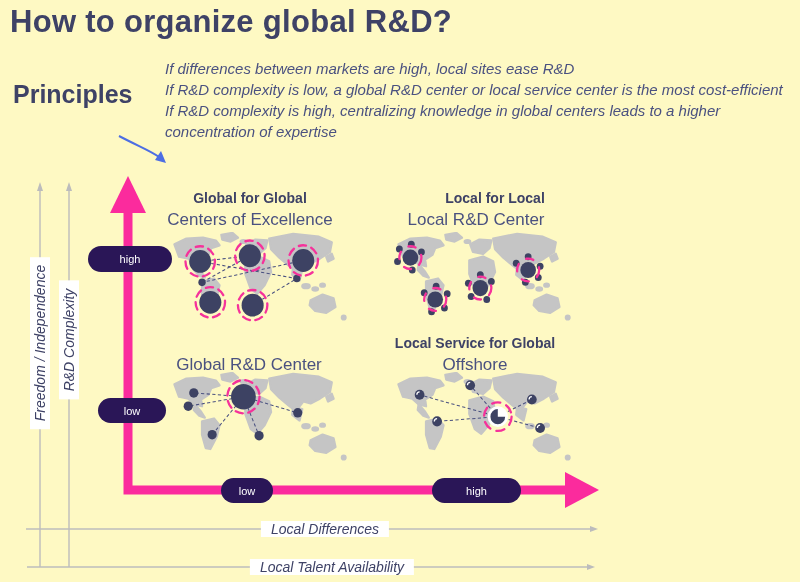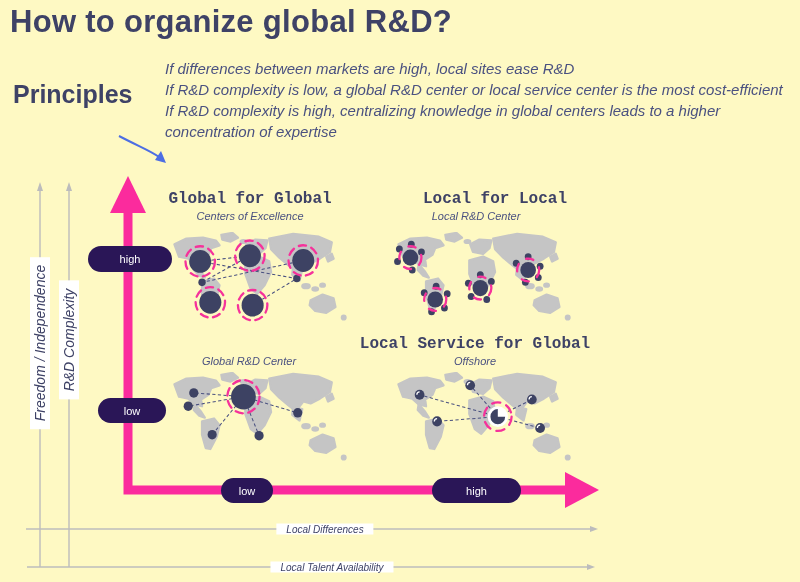--- a/index.html
+++ b/index.html
@@ -3,29 +3,29 @@
 <meta charset="utf-8">
 <style>
   html,body{margin:0;padding:0;background:#fff;}
   #stage{position:relative;width:800px;height:582px;overflow:hidden;background:#fef9c3;
          font-family:"Liberation Sans",sans-serif;}
   .abs{position:absolute;}
   #slide-title{left:10px;top:4px;font-size:31px;font-weight:bold;color:#3e4266;letter-spacing:.3px;z-index:4;}
   #principles-label{left:13px;top:80px;font-size:25px;font-weight:bold;color:#3e4266;z-index:4;}
   #principles-text{left:165px;top:58px;width:645px;font-size:15px;font-style:italic;
                    color:#4a5180;line-height:21px;z-index:4;}
-  .qtitle{font-size:16px;font-weight:bold;color:#3e4266;white-space:nowrap;
-          transform:translateX(-50%);z-index:4;font-family:Liberation Mono, monospace;}
-  .qsub{font-size:11px;font-style:italic;color:#4a5180;white-space:nowrap;
+  .qtitle{font-size:14px;font-weight:bold;color:#3e4266;white-space:nowrap;
+          transform:translateX(-50%);z-index:4;}
+  .qsub{font-size:17px;color:#4a5180;white-space:nowrap;
         transform:translateX(-50%);z-index:4;}
   .pill{background:#2a1657;color:#fff;font-size:11px;display:flex;align-items:center;
         justify-content:center;border-radius:13px;z-index:6;}
   .vlabel{font-size:14px;font-style:italic;color:#3e4266;background:#fff;padding:2px 8px;
           white-space:nowrap;transform:translate(-50%,-50%) rotate(-90deg);z-index:3;}
-  .hlabel{font-size:10px;font-style:italic;color:#3e4266;background:#fff;padding:0 10px;
+  .hlabel{font-size:14px;font-style:italic;color:#3e4266;background:#fff;padding:0 10px;
           white-space:nowrap;transform:translate(-50%,-50%);z-index:3;}
   .maplayer{z-index:2;}
   svg{display:block;}
 </style>
 </head>
 <body>
 
 <div id="stage">
 
   <svg class="abs" id="axes-layer" style="left:0;top:0;z-index:1" width="800" height="582" viewBox="0 0 800 582">

